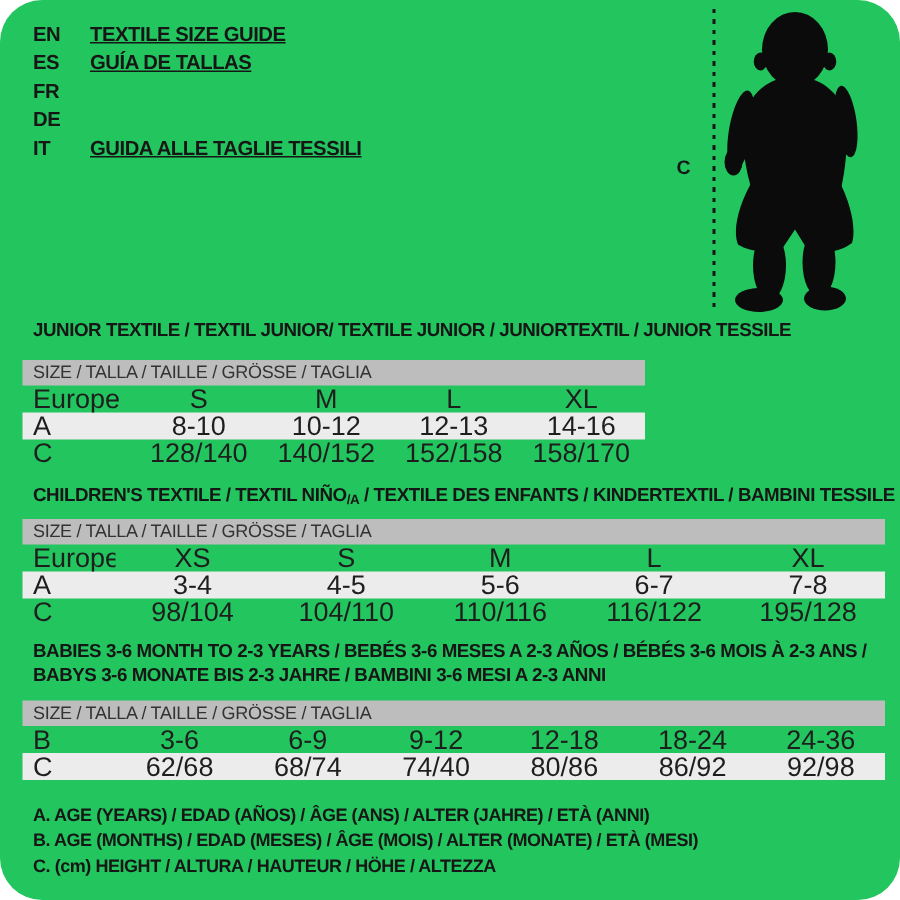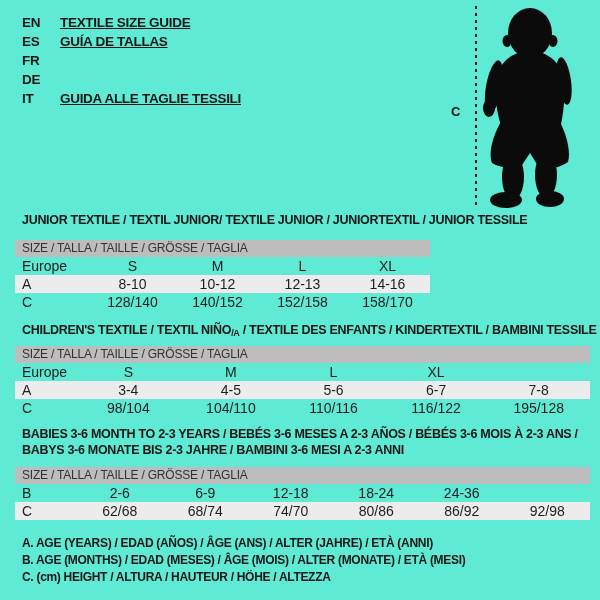--- a/index.html
+++ b/index.html
@@ -1,21 +1,21 @@
 <!DOCTYPE html>
 <html style="--header-bar: #bdbdbd; --alt-row: #ececec;"><head>
 <meta charset="utf-8">
 <style>
   html,body{margin:0;padding:0;}
   body{
     width:600px;height:600px;background:#ffffff;
     font-family:"Liberation Sans", sans-serif;
     color:#161616;
   }
-  .canvas{position:relative;width:600px;height:600px;overflow:hidden;background:#5eead4;}
+  .canvas{position:relative;width:600px;height:600px;overflow:hidden;background:#22c55e;border-radius:28px;}
 
   
   .lang-list{position:absolute;left:22px;top:13px;}
   .lang-row{display:flex;height:19px;line-height:19px;font-weight:bold;font-size:13.5px;letter-spacing:-0.3px;}
   .lang-code{width:38px;}
   .lang-title{white-space:nowrap;text-decoration:underline;}
 
   
   .measure-line{position:absolute;left:475px;top:6px;width:2px;height:199px;
     background:repeating-linear-gradient(to bottom,#161616 0 3px,transparent 3px 7px);}
@@ -24,21 +24,21 @@
 
   
   .tbl-heading{position:absolute;left:22px;font-weight:bold;font-size:12.5px;
     letter-spacing:-0.3px;white-space:nowrap;}
   .subsc{font-size:9px;vertical-align:-2px;}
 
   
   .size-table{position:absolute;left:15px;}
   .size-bar{height:17px;line-height:17px;background:var(--header-bar,#bdbdbd);
     color:#333;font-size:12px;padding-left:7px;letter-spacing:-0.2px;}
-  .trow{display:grid;height:18px;line-height:18px;font-size:14px;color:#1e1e1e;}
+  .trow{display:grid;height:18px;line-height:18px;font-size:18px;color:#1e1e1e;}
   .trow.alt{background:var(--alt-row,#ececec);}
   .tcell{text-align:center;white-space:nowrap;overflow:hidden;}
   .tcell.first{text-align:left;padding-left:7px;}
 
   
   .note-line{position:absolute;left:22px;font-weight:bold;font-size:12px;
     letter-spacing:-0.3px;white-space:nowrap;}
 </style>
 </head>
 <body>
@@ -112,20 +112,21 @@
       </div>
     </div>
 
   <div class="tbl-heading" style="top:323px;">
     <span>CHILDREN'S TEXTILE / TEXTIL NIÑO</span><span class="subsc">/A</span><span> / TEXTILE DES ENFANTS / KINDERTEXTIL / BAMBINI TESSILE</span>
   </div>
   <div class="size-table" style="top:346px;width:575px;">
       <div class="size-bar">SIZE / TALLA / TAILLE / GRÖSSE / TAGLIA</div>
       <div class="trow" style="grid-template-columns: 62px repeat(5, 1fr);">
         <div class="tcell first">Europe</div>
+        <div class="tcell">XS</div>
         <div class="tcell">S</div>
         <div class="tcell">M</div>
         <div class="tcell">L</div>
         <div class="tcell">XL</div>
       </div>
       <div class="trow alt" style="grid-template-columns: 62px repeat(5, 1fr);">
         <div class="tcell first">A</div>
         <div class="tcell">3-4</div>
         <div class="tcell">4-5</div>
         <div class="tcell">5-6</div>
@@ -141,31 +142,32 @@
         <div class="tcell">195/128</div>
       </div>
     </div>
 
   <div class="tbl-heading" style="top:427px;">BABIES 3-6 MONTH TO 2-3 YEARS / BEBÉS 3-6 MESES A 2-3 AÑOS / BÉBÉS 3-6 MOIS À 2-3 ANS /</div>
   <div class="tbl-heading" style="top:443px;">BABYS 3-6 MONATE BIS 2-3 JAHRE / BAMBINI 3-6 MESI A 2-3 ANNI</div>
   <div class="size-table" style="top:467px;width:575px;">
       <div class="size-bar">SIZE / TALLA / TAILLE / GRÖSSE / TAGLIA</div>
       <div class="trow" style="grid-template-columns: 62px repeat(6, 1fr);">
         <div class="tcell first">B</div>
-        <div class="tcell">2-6</div>
+        <div class="tcell">3-6</div>
         <div class="tcell">6-9</div>
+        <div class="tcell">9-12</div>
         <div class="tcell">12-18</div>
         <div class="tcell">18-24</div>
         <div class="tcell">24-36</div>
       </div>
       <div class="trow alt" style="grid-template-columns: 62px repeat(6, 1fr);">
         <div class="tcell first">C</div>
         <div class="tcell">62/68</div>
         <div class="tcell">68/74</div>
-        <div class="tcell">74/70</div>
+        <div class="tcell">74/40</div>
         <div class="tcell">80/86</div>
         <div class="tcell">86/92</div>
         <div class="tcell">92/98</div>
       </div>
     </div>
 
   <div class="note-line" style="top:536px;">A. AGE (YEARS) / EDAD (AÑOS) / ÂGE (ANS) / ALTER (JAHRE) / ETÀ (ANNI)</div>
   <div class="note-line" style="top:553px;">B. AGE (MONTHS) / EDAD (MESES) / ÂGE (MOIS) / ALTER (MONATE) / ETÀ (MESI)</div>
   <div class="note-line" style="top:570px;">C. (cm) HEIGHT / ALTURA / HAUTEUR / HÖHE / ALTEZZA</div>
 

